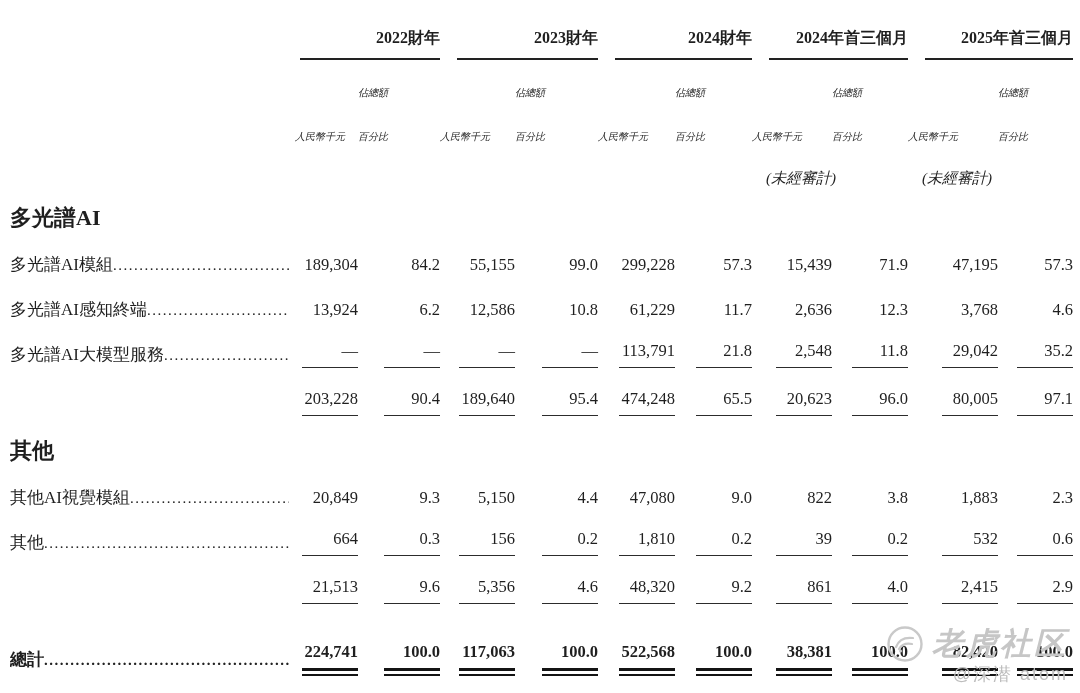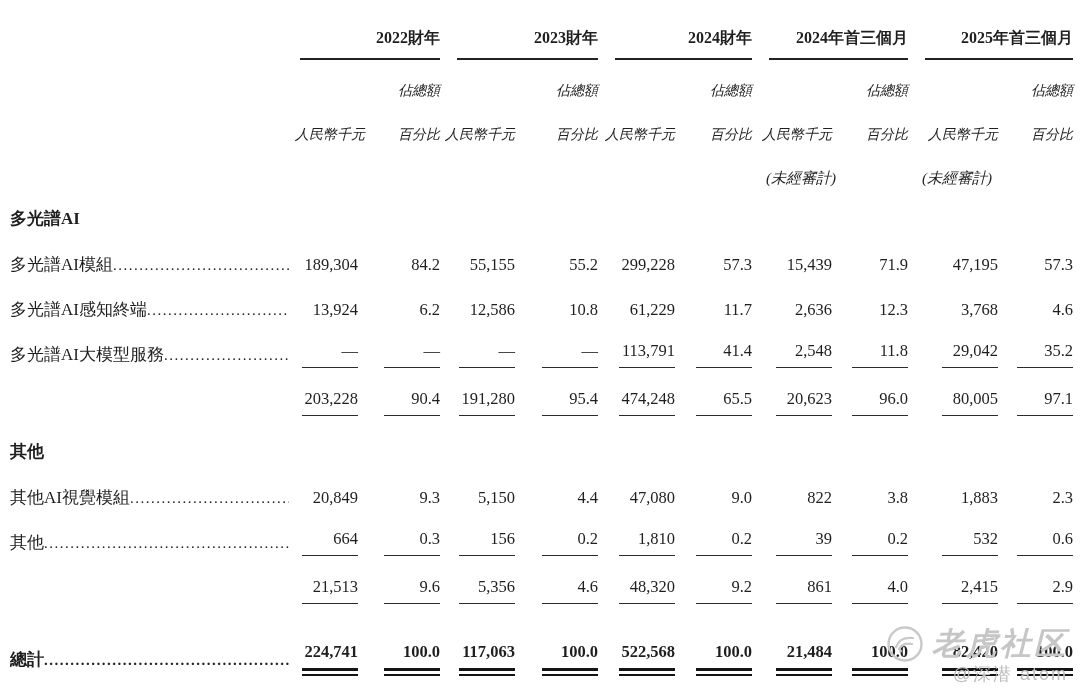--- a/index.html
+++ b/index.html
@@ -30,22 +30,22 @@
     padding-bottom:9px;
     border-bottom:2px solid #222222;
     margin-left:17px;
   }
   .grp.g-first{margin-left:5px;}
   tr.share-row th{height:40px;vertical-align:bottom;padding-bottom:2px;}
   tr.unit-row th{height:42px;vertical-align:bottom;padding-bottom:4px;}
   tr.note-row th{height:40px;vertical-align:bottom;padding-bottom:6px;}
   .sub{
     font-style:italic;
-    font-size:14px;
-    text-align:right;
+    font-size:10px;
+    text-align:left;
     white-space:nowrap;
   }
   .note{
     font-style:italic;
     font-size:15px;
     text-align:left;
     white-space:nowrap;
     padding-left:14px;
   }
 
@@ -55,21 +55,21 @@
     display:inline-block;
     min-width:56px;
     text-align:right;
   }
   tr.row-data td, tr.row-subtotal td{height:45px;}
   tr.row-subtotal td{height:50px;}
   tr.row-total td{height:56px;font-weight:bold;}
   tr.row-section td{height:48px;}
   .section-cell{
     font-weight:bold;
-    font-size:17px;
+    font-size:22px;
     vertical-align:middle;
   }
   .label-cell{font-size:17px;}
   .lbl-wrap{display:flex;align-items:baseline;overflow:hidden;padding-right:6px;}
   .lbl-text{white-space:nowrap;}
   .dots{flex:1;overflow:hidden;white-space:nowrap;}
   .dots::after{
     content:"..........................................................................................";
     font-size:15px;
     letter-spacing:1.5px;
@@ -201,21 +201,21 @@
         <tr class="row-data">
           <td class="label-cell">
             <div class="lbl-wrap">
               <span class="lbl-text">多光譜AI模組</span>
               <span class="dots"></span>
             </div>
           </td>
           <td class="num amt"><span class="val">189,304</span></td>
           <td class="num pct"><span class="val">84.2</span></td>
           <td class="num amt"><span class="val">55,155</span></td>
-          <td class="num pct"><span class="val">55.2</span></td>
+          <td class="num pct"><span class="val">99.0</span></td>
           <td class="num amt"><span class="val">299,228</span></td>
           <td class="num pct"><span class="val">57.3</span></td>
           <td class="num amt"><span class="val">15,439</span></td>
           <td class="num pct"><span class="val">71.9</span></td>
           <td class="num amt"><span class="val">47,195</span></td>
           <td class="num pct"><span class="val">57.3</span></td>
         </tr>
         <tr class="row-data">
           <td class="label-cell">
             <div class="lbl-wrap">
@@ -239,31 +239,31 @@
             <div class="lbl-wrap">
               <span class="lbl-text">多光譜AI大模型服務</span>
               <span class="dots"></span>
             </div>
           </td>
           <td class="num amt"><span class="val">—</span></td>
           <td class="num pct"><span class="val">—</span></td>
           <td class="num amt"><span class="val">—</span></td>
           <td class="num pct"><span class="val">—</span></td>
           <td class="num amt"><span class="val">113,791</span></td>
-          <td class="num pct"><span class="val">41.4</span></td>
+          <td class="num pct"><span class="val">21.8</span></td>
           <td class="num amt"><span class="val">2,548</span></td>
           <td class="num pct"><span class="val">11.8</span></td>
           <td class="num amt"><span class="val">29,042</span></td>
           <td class="num pct"><span class="val">35.2</span></td>
         </tr>
         <tr class="row-subtotal r-single">
           <td class="label-cell"></td>
           <td class="num amt"><span class="val">203,228</span></td>
           <td class="num pct"><span class="val">90.4</span></td>
-          <td class="num amt"><span class="val">191,280</span></td>
+          <td class="num amt"><span class="val">189,640</span></td>
           <td class="num pct"><span class="val">95.4</span></td>
           <td class="num amt"><span class="val">474,248</span></td>
           <td class="num pct"><span class="val">65.5</span></td>
           <td class="num amt"><span class="val">20,623</span></td>
           <td class="num pct"><span class="val">96.0</span></td>
           <td class="num amt"><span class="val">80,005</span></td>
           <td class="num pct"><span class="val">97.1</span></td>
         </tr>
         <tr class="row-section">
           <td colspan="11" class="section-cell">其他</td>
@@ -323,21 +323,21 @@
               <span class="lbl-text">總計</span>
               <span class="dots"></span>
             </div>
           </td>
           <td class="num amt"><span class="val">224,741</span></td>
           <td class="num pct"><span class="val">100.0</span></td>
           <td class="num amt"><span class="val">117,063</span></td>
           <td class="num pct"><span class="val">100.0</span></td>
           <td class="num amt"><span class="val">522,568</span></td>
           <td class="num pct"><span class="val">100.0</span></td>
-          <td class="num amt"><span class="val">21,484</span></td>
+          <td class="num amt"><span class="val">38,381</span></td>
           <td class="num pct"><span class="val">100.0</span></td>
           <td class="num amt"><span class="val">82,420</span></td>
           <td class="num pct"><span class="val">100.0</span></td>
         </tr>
       </tbody>
   </table>
 
   <div class="watermark">
     <div class="wm-row">
       <span class="wm-logo">

